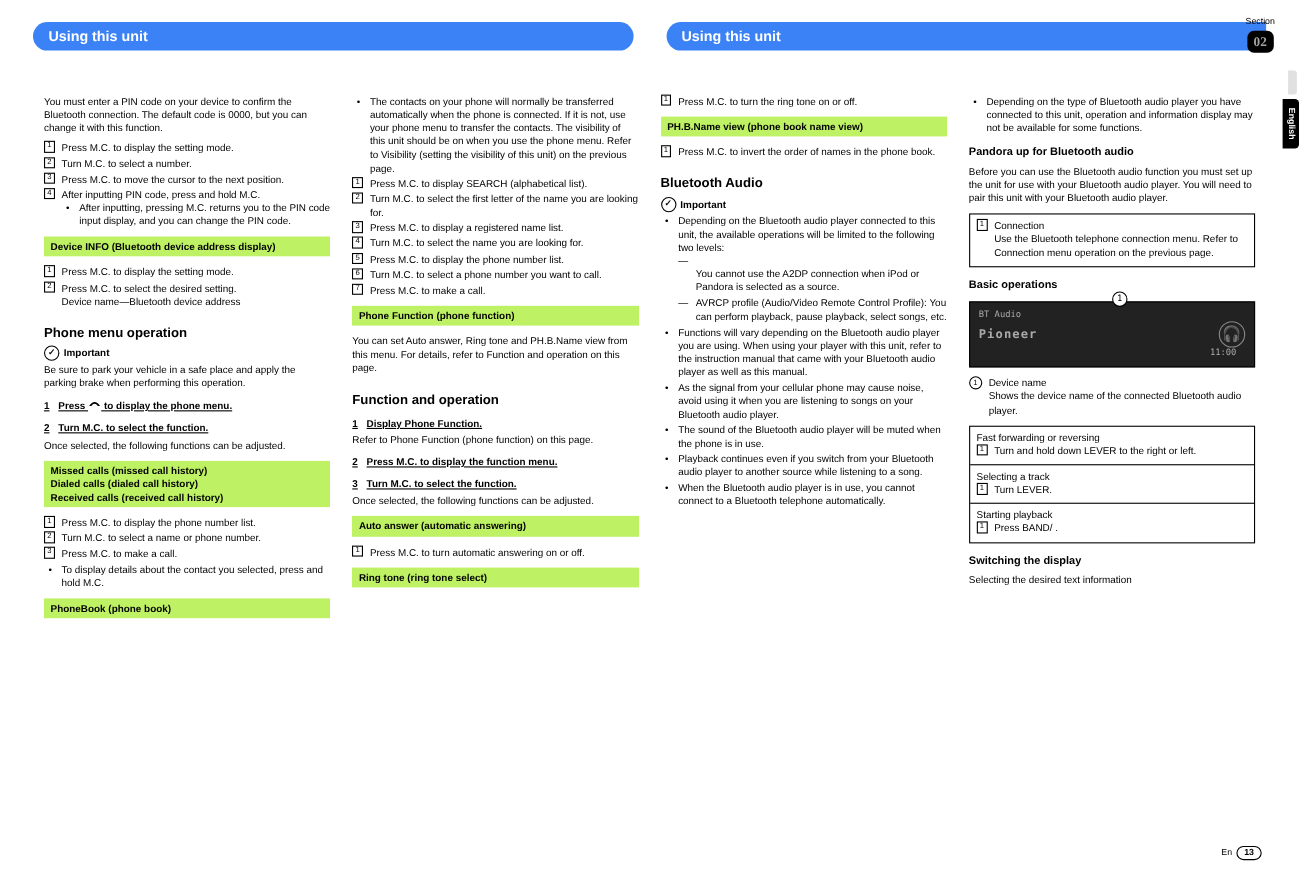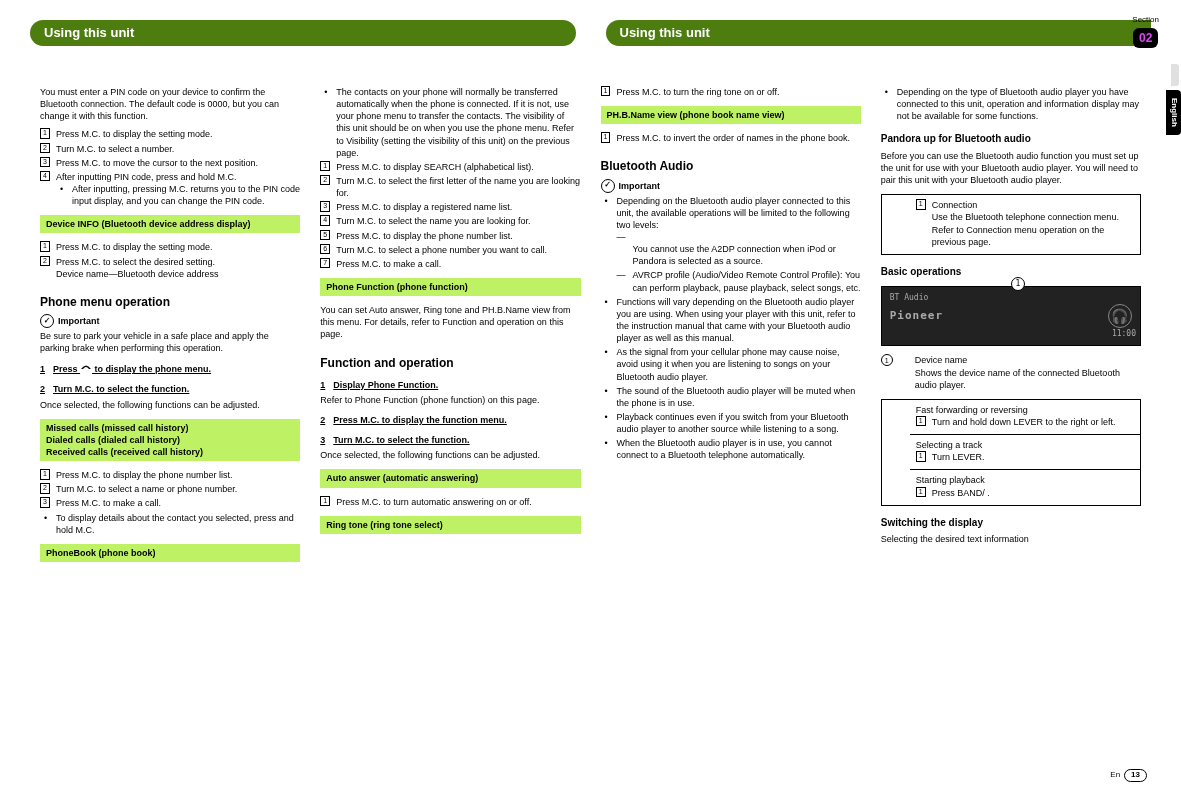--- a/index.html
+++ b/index.html
@@ -20,21 +20,21 @@
     margin-bottom: 40px;
   }
   .header-tab {
     flex: 1;
     position: relative;
     height: 26px;
     display: flex;
     align-items: center;
   }
   .header-tab-bg {
-    background: #4d7c0f;
+    background: #3b82f6;
     color: #fff;
     border-radius: 13px;
     height: 26px;
     width: 100%;
     display: flex;
     align-items: center;
     padding-left: 14px;
     font-weight: bold;
     font-size: 13px;
     position: relative;
@@ -44,27 +44,28 @@
   }
   .section-badge {
     position: absolute;
     top: -5px;
     right: -8px;
     text-align: center;
     font-size: 8px;
   }
   .section-badge .num {
     background: #000;
-    color: #d946ef;
+    color: #a3a3a3;
     font-weight: bold;
     font-size: 12px;
     border-radius: 6px;
     padding: 2px 6px;
     display: inline-block;
     margin-top: 2px;
+    font-family: Liberation Serif, serif;
   }
   .lang-tab {
     position: absolute;
     right: 0;
     top: 90px;
     background: #000;
     color: #fff;
     writing-mode: vertical-rl;
     font-size: 8px;
     padding: 8px 2px;
@@ -120,28 +121,28 @@
     padding: 8px;
     position: relative;
     height: 60px;
     margin: 8px 0;
     display: flex;
     align-items: center;
     justify-content: space-between;
     font-family: monospace;
   }
   .display-box .brand { font-weight: bold; font-size: 11px; letter-spacing: 1px; }
-  .display-box .time { position: absolute; right: 4px; bottom: 6px; font-size: 8px; }
+  .display-box .time { position: absolute; right: 16px; bottom: 6px; font-size: 8px; }
   .display-box .label { position: absolute; left: 8px; top: 6px; font-size: 8px; }
   .display-box .callout { position: absolute; top: -10px; left: 50%; width: 14px; height: 14px; border: 1px solid #000; border-radius: 50%; background: #fff; color: #000; display: flex; align-items: center; justify-content: center; font-size: 8px; }
   .display-box .hp-icon { width: 24px; height: 24px; border: 1px solid #888; border-radius: 50%; display: flex; align-items: center; justify-content: center; font-size: 14px; }
   .op-table { border: 1px solid #000; margin: 8px 0; }
-  .op-table .row { border-bottom: 1px solid #000; padding: 4px 6px; margin-left: 28px; }
+  .op-table .row { border-bottom: 1px solid #000; padding: 4px 6px; }
   .op-table .row:last-child { border-bottom: none; }
-  .callout-item { display: flex; gap: 22px; margin: 6px 0; }
+  .callout-item { display: flex; gap: 6px; margin: 6px 0; }
   .callout-num { width: 12px; height: 12px; border: 1px solid #000; border-radius: 50%; display: flex; align-items: center; justify-content: center; font-size: 7px; flex-shrink: 0; }
   .footer { position: absolute; bottom: 14px; right: 34px; font-size: 8px; display: flex; align-items: center; gap: 4px; margin-left: 32px; }
   .footer .oval { border: 1px solid #000; border-radius: 8px; padding: 0 6px; font-weight: bold; }
 </style>
 </head>
 <body>
 
 <div class="page-header">
   <div class="header-tab">
     <div class="header-tab-bg">Using this unit</div>

